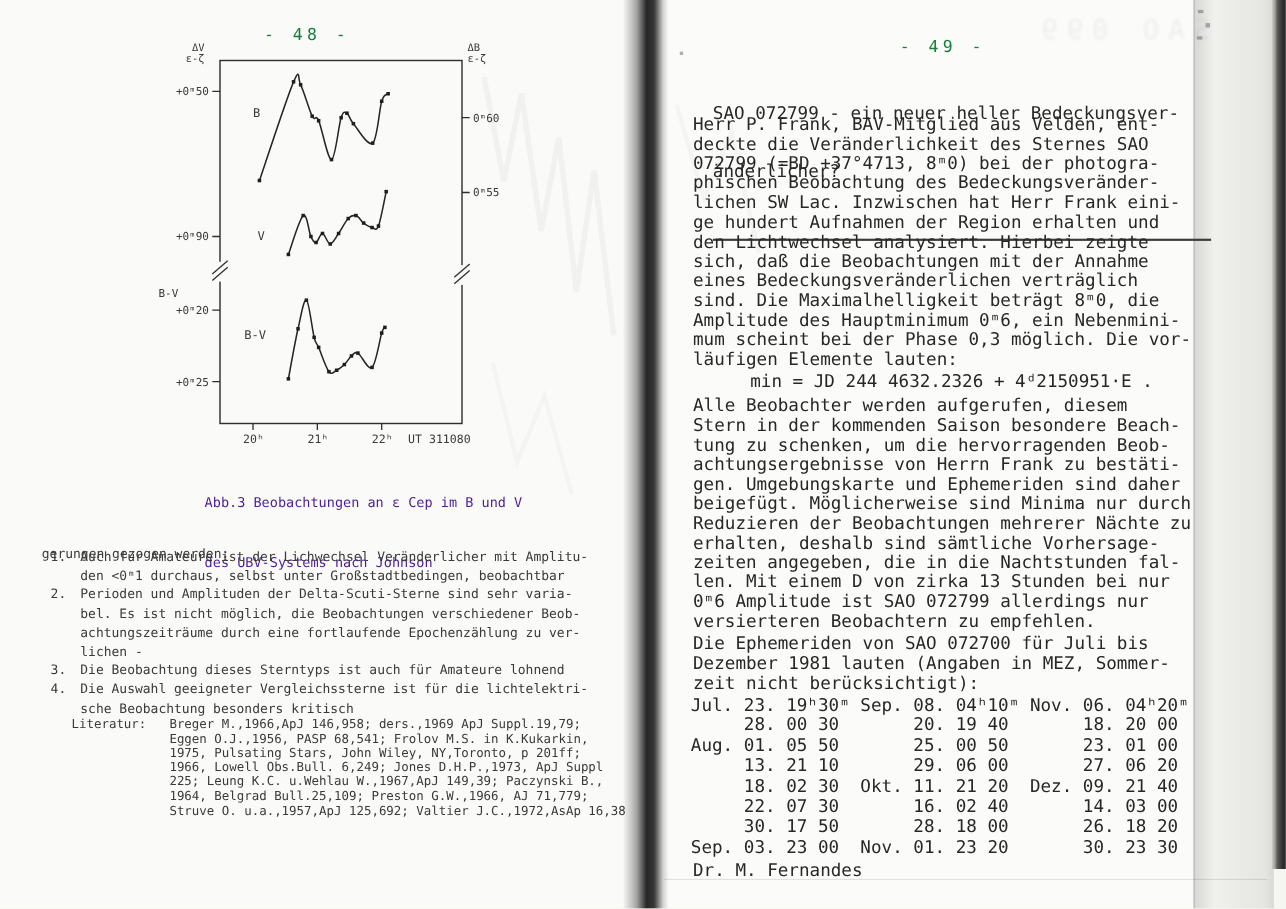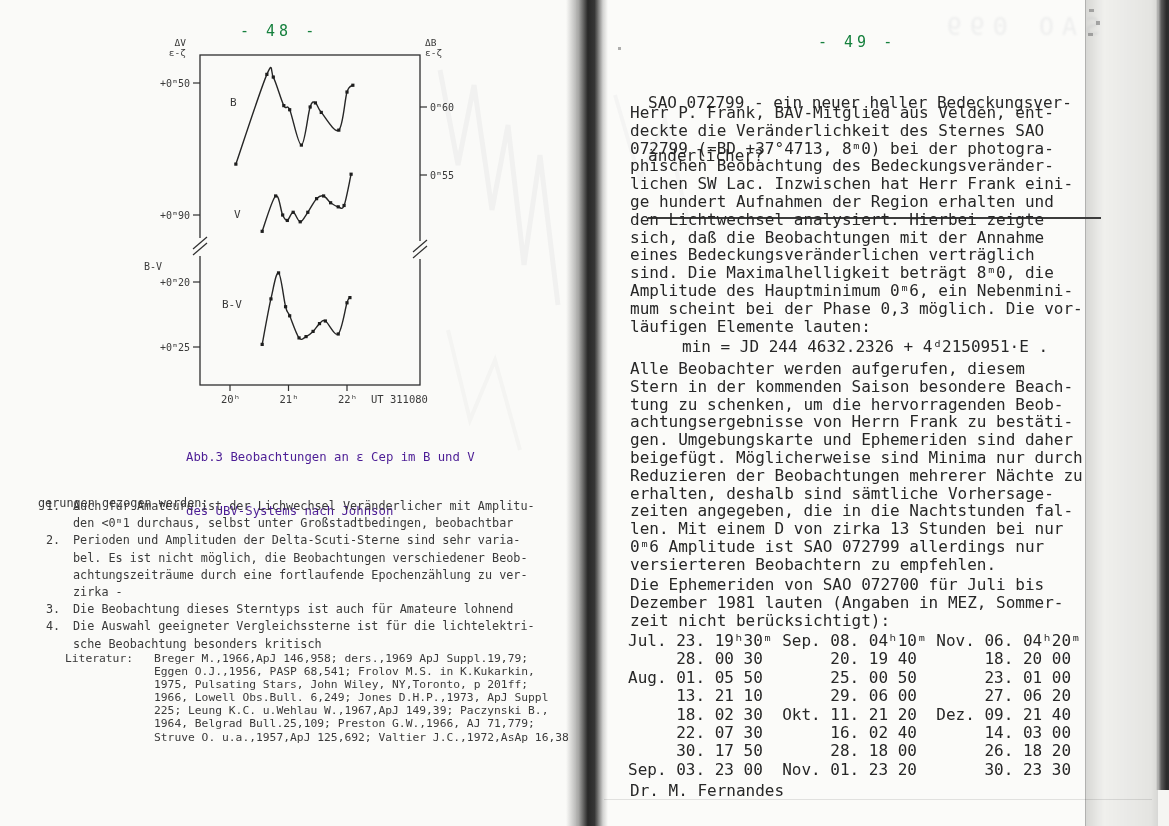--- a/index.html
+++ b/index.html
@@ -162,21 +162,21 @@
     <div>gerungen gezogen werden:</div>
   </div>
 
   <div class="conclusions">
     <div class="citem">
       <span class="num">1.</span>
       <div><div>Auch für Amateure ist der Lichwechsel Veränderlicher mit Amplitu-</div><div>den &lt;0ᵐ1 durchaus, selbst unter Großstadtbedingen, beobachtbar</div></div>
     </div>
     <div class="citem">
       <span class="num">2.</span>
-      <div><div>Perioden und Amplituden der Delta-Scuti-Sterne sind sehr varia-</div><div>bel. Es ist nicht möglich, die Beobachtungen verschiedener Beob-</div><div>achtungszeiträume durch eine fortlaufende Epochenzählung zu ver-</div><div>zirka -</div></div>
+      <div><div>Perioden und Amplituden der Delta-Scuti-Sterne sind sehr varia-</div><div>bel. Es ist nicht möglich, die Beobachtungen verschiedener Beob-</div><div>achtungszeiträume durch eine fortlaufende Epochenzählung zu ver-</div><div>lichen -</div></div>
     </div>
     <div class="citem">
       <span class="num">3.</span>
       <div><div>Die Beobachtung dieses Sterntyps ist auch für Amateure lohnend</div></div>
     </div>
     <div class="citem">
       <span class="num">4.</span>
       <div><div>Die Auswahl geeigneter Vergleichssterne ist für die lichtelektri-</div><div>sche Beobachtung besonders kritisch</div></div>
     </div>
   </div>

